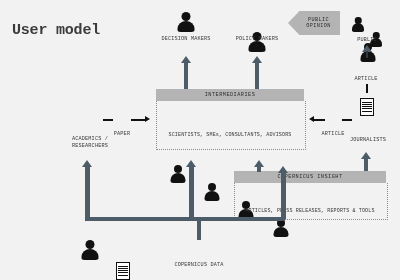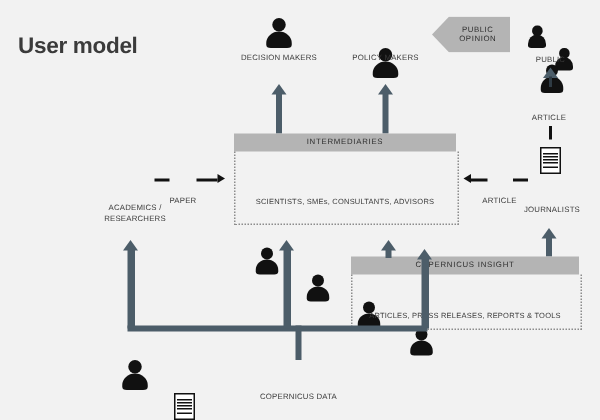--- a/index.html
+++ b/index.html
@@ -2,21 +2,21 @@
 <html><head>
 <meta charset="utf-8">
 <style>
   html,body{margin:0;padding:0;}
   body{
     width:400px;height:280px;
     background:#f2f2f2;
     font-family:"Liberation Sans", sans-serif;
     overflow:hidden;
   }
-  #stage{position:relative;width:400px;height:216px;}
+  #stage{position:relative;width:400px;height:216px;font-family:Liberation Mono, monospace;}
   .abs{position:absolute;}
   .lbl{
     font-size:5.2px;letter-spacing:.15px;color:#3a3a3a;
     text-align:center;line-height:6.5px;white-space:nowrap;
   }
   .lbl.wrap{white-space:normal;}
   #title{
     left:12px;top:22px;font-size:15px;font-weight:bold;color:#3b3b3b;
     letter-spacing:-.2px;
   }

